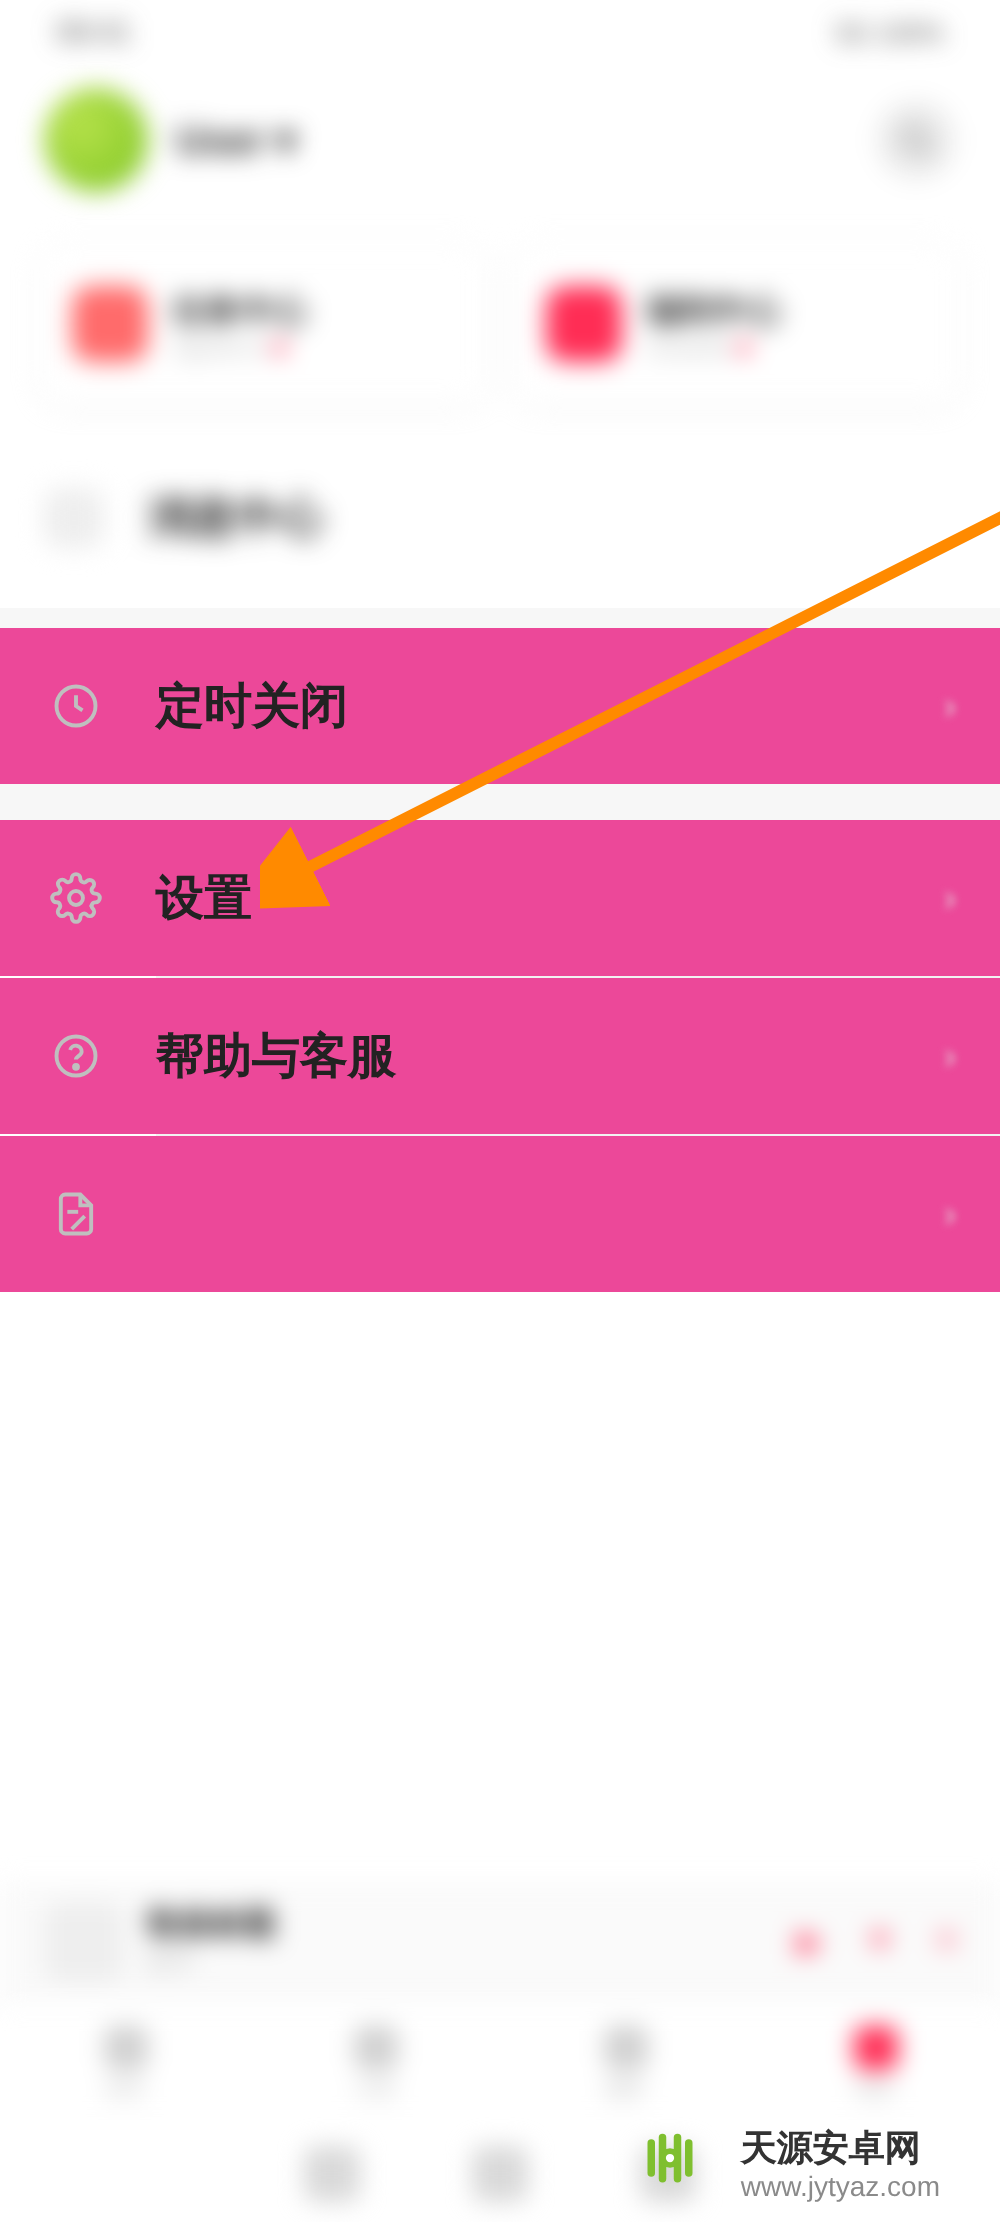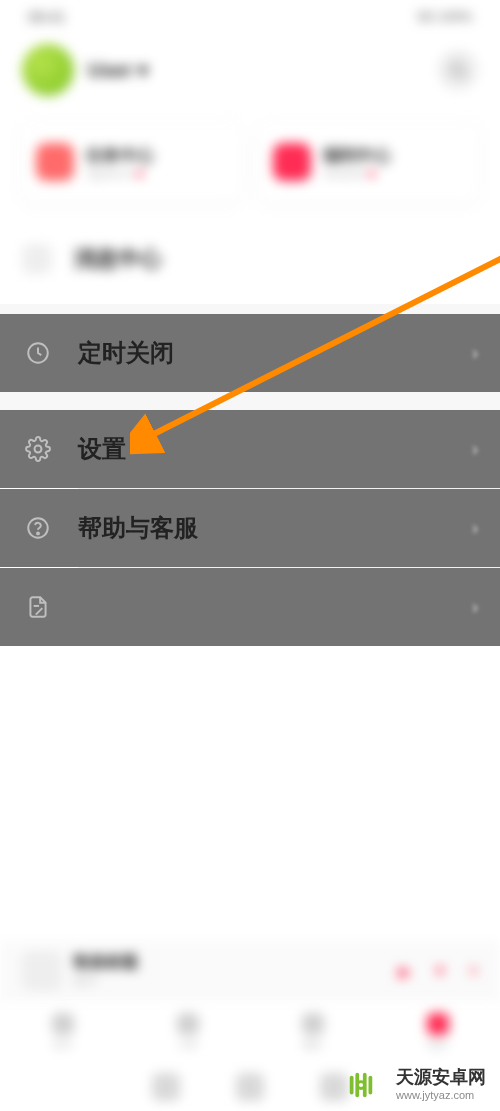--- a/index.html
+++ b/index.html
@@ -17,21 +17,21 @@
     .card-badge { width: 38px; height: 38px; border-radius: 10px; }
     .card-badge.a { background: #ff6b6b; }
     .card-badge.b { background: #ff2d55; }
     .card-text { margin-left: 12px; }
     .card-title { font-size: 17px; font-weight: 600; color: #222; }
     .card-sub { font-size: 12px; color: #bbb; display: flex; align-items: center; }
     .dot { display: inline-block; width: 6px; height: 6px; border-radius: 3px; background: #ff1744; margin-left: 3px; }
     .row-msg { display: flex; align-items: center; padding: 20px 22px 30px; }
     .row-msg .icon { width: 30px; height: 30px; border-radius: 8px; background: #eee; }
     .row-msg .txt { margin-left: 22px; font-size: 22px; font-weight: 600; color: #222; }
-    .list-item { display: flex; align-items: center; height: 78px; padding: 0 22px; background: #737373; }
+    .list-item { display: flex; align-items: center; height: 78px; padding: 0 22px; background: #ec4899; }
     .list-item .icon { width: 32px; display: flex; align-items: center; justify-content: center; color: #aaa; }
     .list-item .label { margin-left: 24px; font-size: 24px; font-weight: 600; color: #222; font-family: "Kaiti", "楷体", serif; }
     .list-item .chev { margin-left: auto; color: #e0e0e0; font-size: 18px; }
     .divider { height: 1px; background: #f2f2f2; margin-left: 78px; }
     .gap-top { height: 10px; background: #f7f7f7; }
     .gap-top2 { height: 18px; background: #f7f7f7; }
     .arrow-svg { position: absolute; top: 251px; left: 130px; width: 380px; height: 210px; pointer-events: none; }
     .bottom-zone { position: absolute; bottom: 0; left: 0; right: 0; }
     .mini-player { display: flex; align-items: center; height: 60px; padding: 0 22px; background: #fafafa; }
     .player-art { width: 40px; height: 40px; border-radius: 8px; background: #eee; }
@@ -39,25 +39,25 @@
     .player-title { font-size: 16px; font-weight: 600; color: #222; }
     .player-sub { font-size: 12px; color: #bbb; }
     .player-acts { margin-left: auto; display: flex; gap: 24px; align-items: center; color: #ff2d55; font-size: 16px; }
     .bottom-nav { display: flex; height: 62px; background: #fff; border-top: 1px solid #eee; }
     .nav-item { flex: 1; display: flex; flex-direction: column; align-items: center; justify-content: center; gap: 3px; }
     .nav-icon { width: 22px; height: 22px; border-radius: 6px; background: #d0d0d0; }
     .nav-item.active .nav-icon { background: #ff2d55; }
     .nav-label { font-size: 10px; color: #bbb; }
     .sys-nav { height: 48px; display: flex; align-items: center; justify-content: center; gap: 56px; }
     .sys-nav .btn { width: 28px; height: 28px; border-radius: 6px; background: #d9d9d9; }
-    .watermark { position: absolute; bottom: 9px; right: 14px; display: flex; align-items: center; gap: 20px; z-index: 30; }
+    .watermark { position: absolute; bottom: 9px; right: 30px; display: flex; align-items: flex-start; gap: 20px; z-index: 30; }
     .wm-logo { width: 30px; height: 30px; display: block; }
     .wm-text { line-height: 1.2; color: #555; }
     .wm-title { font-size: 18px; font-weight: 700; color: #333; }
-    .wm-url { font-size: 11px; color: #8a8a8a; }
+    .wm-url { font-size: 14px; color: #8a8a8a; }
   </style>
 </head>
 <body>
 
 <div class="status-bar blur-heavy">
   <span>09:41</span>
   <span class="status-right">5G 100%</span>
 </div>
 
 <div class="profile-row blur-heavy">

